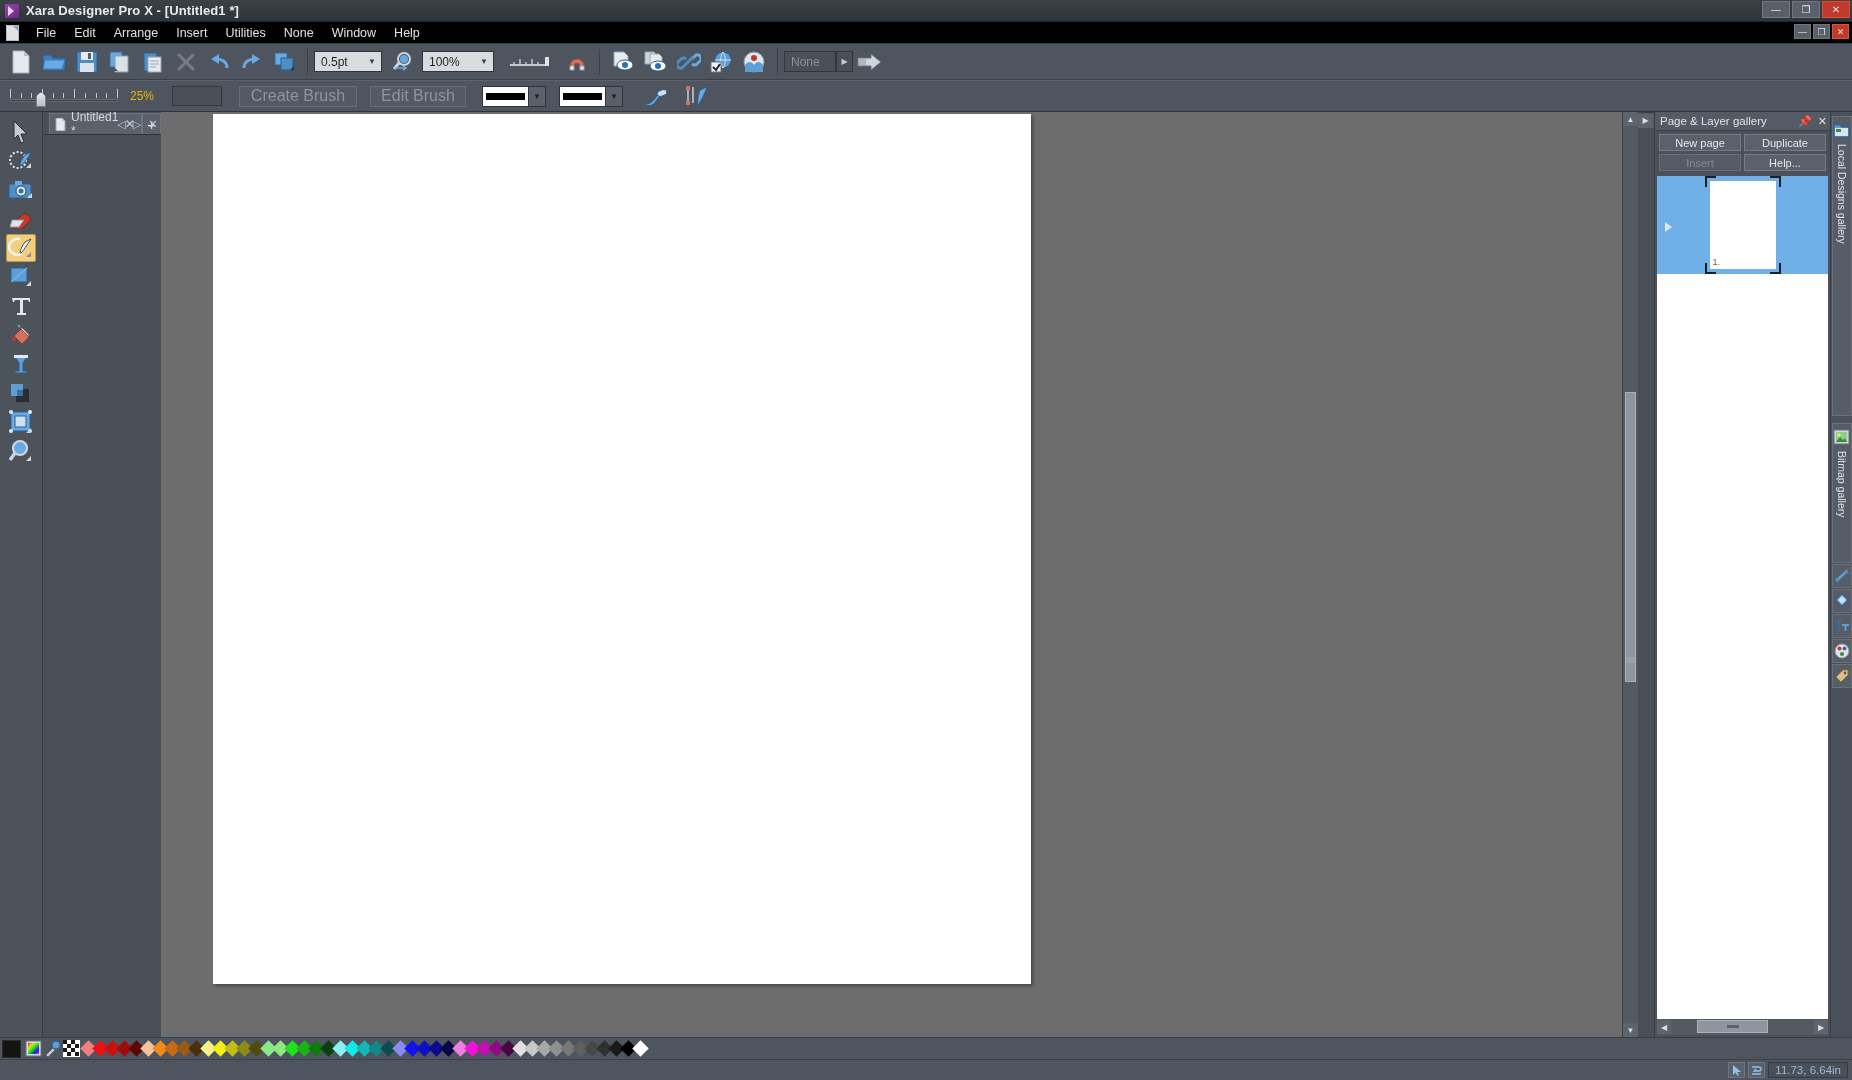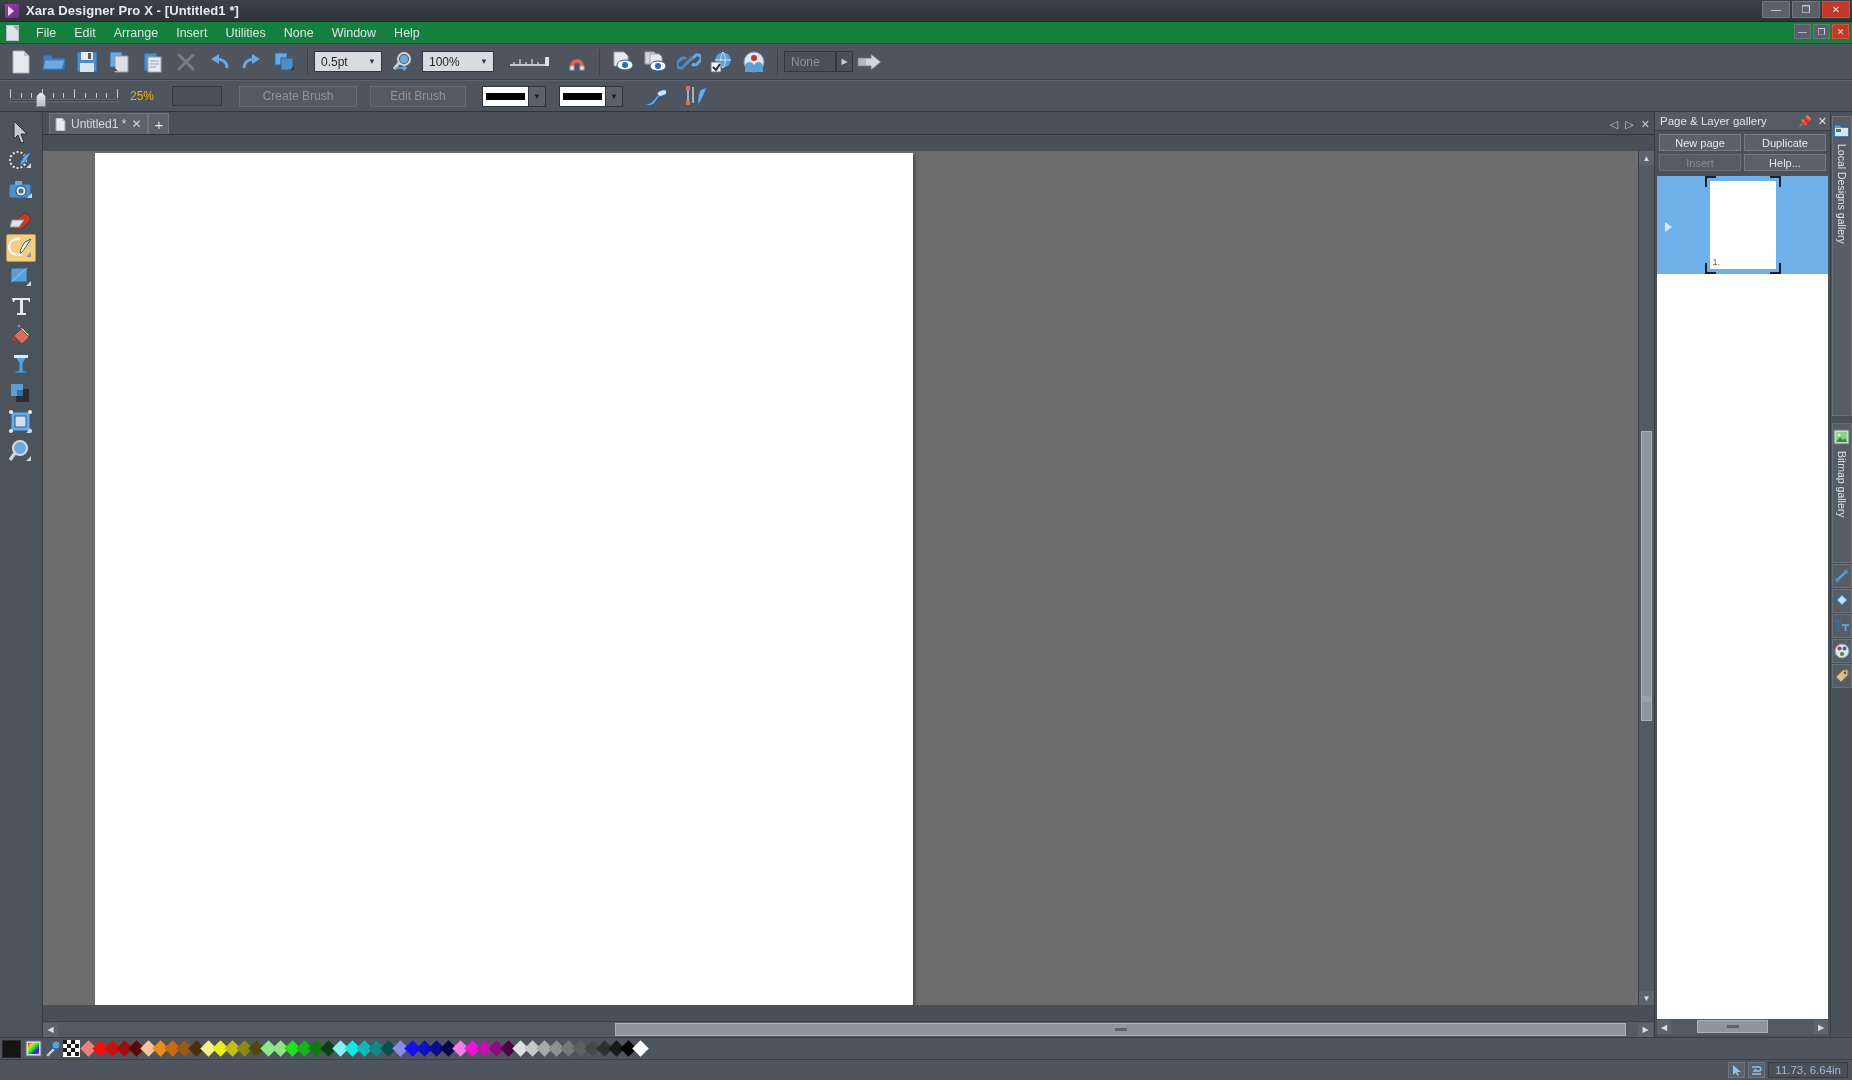--- a/index.html
+++ b/index.html
@@ -48,21 +48,21 @@
     width: 28px; height: 17px;
     background: #5a6069; border: 1px solid #717880;
     color: #e3e6e9; font-size: 10px;
     display: flex; align-items: center; justify-content: center;
   }
   .win-btn.close { background: #c1392b; border-color: #d4503f; }
 
   
   .menubar {
     height: 22px; flex: 0 0 22px;
-    background: #15803d;
+    background: #000000;
     display: flex; align-items: center;
     border-bottom: 1px solid #3a3f46;
     position: relative;
   }
   .doc-icon-small {
     width: 13px; height: 16px; background: #dfe3e8;
     margin: 0 8px 0 6px; position: relative;
     border: 1px solid #b7bdc4;
   }
   .doc-icon-small:after {
@@ -126,21 +126,21 @@
   .slider-thumb {
     position:absolute; left:28px; top:7px; width:10px; height:15px;
     background: linear-gradient(to bottom,#e8ebee,#b9bfc6);
     border:1px solid #7b828a;
     clip-path: polygon(50% 0%, 100% 30%, 100% 100%, 0% 100%, 0% 30%);
   }
   .pct-label { color:#eab308; font-size:12px; width:42px; }
   .field-box { width:50px; height:20px; background:#4a5058; border:1px solid #343941; }
   .btn-flat {
     height: 21px; background: #535a63; border: 1px solid #666d77;
-    color: #8d949d; font-size: 12px;
+    color: #8d949d; font-size: 16px;
     display: flex; align-items: center; justify-content: center;
   }
   .swatchcombo { display:flex; height:21px; border:1px solid #2f343a; }
   .swatchcombo .sw {
     width: 45px; background: #fff;
     display:flex; flex-direction:column; justify-content:center; align-items:center;
   }
   .swatchcombo .sw b { display:block; width:39px; height:7px; background:#000; }
   .swatchcombo .arw {
     width:17px; background:#5a616b; border-left:1px solid #2f343a;
@@ -159,21 +159,21 @@
   }
   .tool {
     width: 30px; height: 28px; margin-bottom: 1px;
     display: flex; align-items: center; justify-content: center;
     position: relative;
   }
   .tool.active {
     background: #f2cf7f; border: 1px solid #b79a4e; border-radius: 2px;
   }
 
-  .centercol { flex: 1 1 auto; display: flex; flex-direction: column; min-width: 0; gap: 16px; }
+  .centercol { flex: 1 1 auto; display: flex; flex-direction: row; min-width: 0; }
 
   .tabbar {
     height: 23px; flex: 0 0 23px;
     background: #4a5058; display: flex; align-items: flex-end;
     border-bottom: 1px solid #30343a; position: relative;
   }
   .doctab {
     height: 21px; background: #5b626c; border: 1px solid #6d7580; border-bottom: none;
     display: flex; align-items: center; padding: 0 6px 0 5px; gap: 5px;
     margin-left: 6px;

